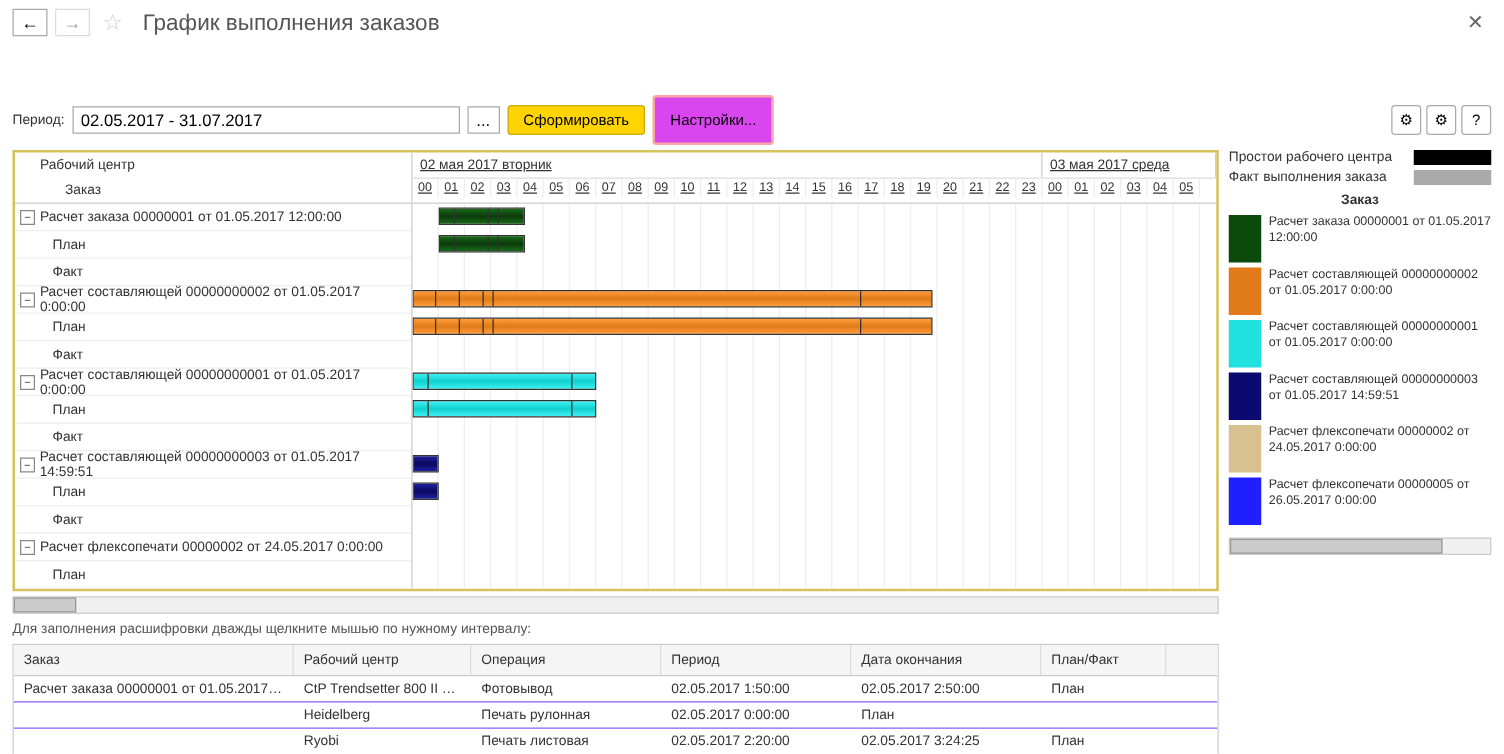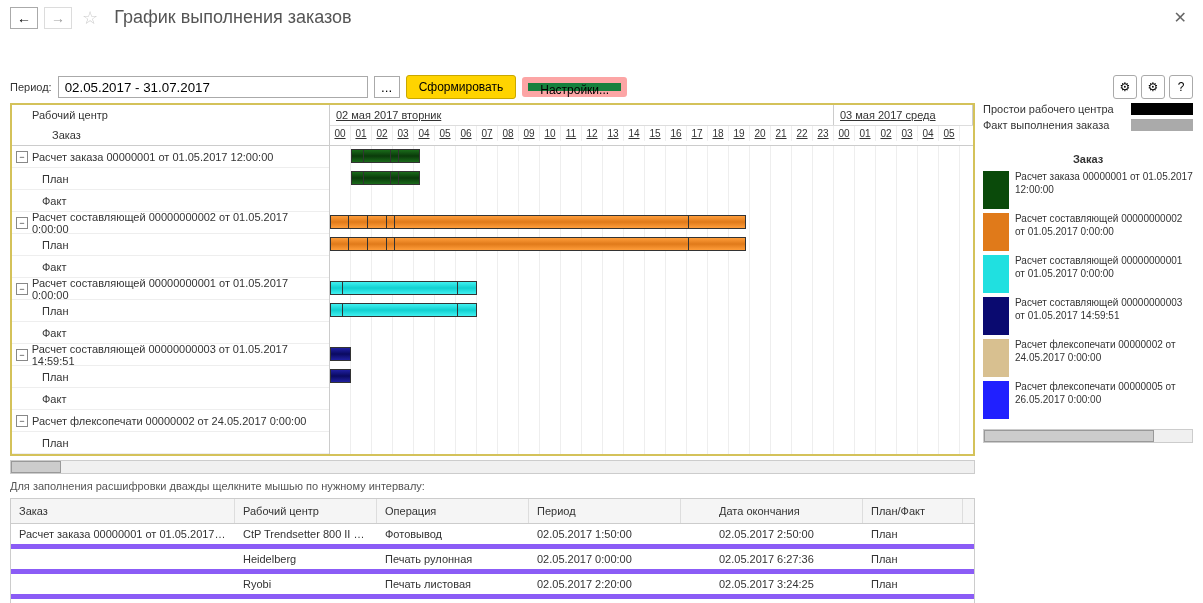--- a/index.html
+++ b/index.html
@@ -7,21 +7,21 @@
 .titlebar { display: flex; align-items: center; padding: 6px 10px; gap: 6px; }
 .nav-btn { width: 28px; height: 22px; border: 1px solid #aaa; background: #fff; cursor: pointer; display: flex; align-items: center; justify-content: center; font-size: 14px; }
 .star { font-size: 18px; color: #ccc; cursor: pointer; margin: 0 4px; }
 .title { font-size: 18px; color: #555; margin-left: 6px; }
 .close-x { margin-left: auto; font-size: 16px; color: #666; cursor: pointer; padding: 2px 6px; }
 .toolbar { display: flex; align-items: center; padding: 4px 10px; gap: 6px; margin-top: 36px; }
 .label { color: #333; }
 .period-input { width: 310px; height: 22px; border: 1px solid #aaa; padding: 2px 6px; }
 .dots-btn { width: 26px; height: 22px; border: 1px solid #aaa; background: #fff; cursor: pointer; }
 .btn-primary { height: 24px; padding: 0 12px; background: #ffd400; border: 1px solid #c9a800; border-radius: 3px; cursor: pointer; font-size: 12px; }
-.btn { height: 20px; padding: 0 12px; background: #15803d; border: 6px solid #fca5a5; border-radius: 3px; cursor: pointer; font-size: 12px; }
+.btn { height: 40px; padding: 0 12px; background: #d946ef; border: 2px solid #fca5a5; border-radius: 3px; cursor: pointer; font-size: 12px; }
 .toolbar-right { margin-left: auto; display: flex; gap: 4px; }
 .icon-btn { width: 24px; height: 24px; border: 1px solid #aaa; background: #fff; border-radius: 3px; cursor: pointer; display: flex; align-items: center; justify-content: center; font-size: 12px; }
 .main { display: flex; padding: 0 10px; gap: 8px; }
 .left-pane { flex: 1; }
 .gantt-container { border: 2px solid #d4c25a; background: #fff; }
 .gantt-header { display: flex; border-bottom: 1px solid #ccc; }
 .tree-header { width: 318px; display: flex; flex-direction: column; border-right: 1px solid #ccc; font-size: 11px; }
 .tree-header div { padding: 4px 20px; }
 .timeline-header { flex: 1; display: flex; flex-direction: column; overflow: hidden; text-decoration: underline; }
 .date-row { display: flex; border-bottom: 1px solid #ddd; }
@@ -46,25 +46,25 @@
 .bar-cyan { background: linear-gradient(#40f0f0,#10d0d0,#40f0f0); }
 .bar-navy { background: linear-gradient(#2020a0,#0a0a60,#2020a0); }
 .seg { position: absolute; top: 0; bottom: 0; border-right: 1px solid #333; }
 .scrollbar-h { height: 14px; border: 1px solid #ccc; background: #f0f0f0; margin-top: 4px; position: relative; }
 .scroll-thumb { position: absolute; height: 100%; background: #ccc; border: 1px solid #999; }
 .hint { font-size: 11px; color: #555; margin: 6px 0; }
 .detail-table { border: 1px solid #ccc; width: 100%; }
 .detail-header { display: flex; background: #f5f5f5; border-bottom: 1px solid #ccc; }
 .detail-header div { padding: 6px 8px; border-right: 1px solid #ddd; font-size: 11px; }
 .detail-body { max-height: 90px; overflow: auto; }
-.detail-row { display: flex; border-bottom: 5px solid #8b5cf6; }
+.detail-row { display: flex; border-bottom: 1px solid #8b5cf6; }
 .detail-row div { padding: 4px 8px; font-size: 11px; white-space: nowrap; overflow: hidden; text-overflow: ellipsis; }
-.c1 { width: 224px; } .c2 { width: 142px; } .c3 { width: 152px; } .c4 { width: 152px; } .c5 { width: 152px; margin-left: 30px; } .c6 { width: 100px; }
+.c1 { width: 224px; } .c2 { width: 142px; } .c3 { width: 152px; } .c4 { width: 152px; } .c5 { width: 152px; } .c6 { width: 100px; }
 .right-pane { width: 210px; font-size: 11px; }
-.legend-top { margin-bottom: 22px; }
+.legend-top { margin-bottom: 6px; }
 .legend-line { display: flex; align-items: center; justify-content: space-between; margin-bottom: 4px; }
 .legend-swatch { width: 62px; height: 12px; }
 .sw-black { background: #000; } .sw-gray { background: #aaa; }
 .legend-title { text-align: center; font-weight: bold; margin: 6px 0; }
 .legend-item { display: flex; gap: 6px; margin-bottom: 4px; }
 .legend-sq { width: 26px; height: 38px; flex-shrink: 0; }
 .sq-dgreen { background: #0a4a0a; } .sq-orange { background: #e07a1a; } .sq-cyan { background: #20e0e0; } .sq-navy { background: #0a0a70; } .sq-tan { background: #d8c090; } .sq-lblue { background: #6090d0; } .sq-blue { background: #2020ff; }
 .legend-text { font-size: 10px; line-height: 1.25; }
 .scrollbar-r { height: 14px; border: 1px solid #ccc; background: #f0f0f0; position: relative; margin-top: 10px; }
 </style>
@@ -303,21 +303,20 @@
             <div class="c3">Фотовывод</div>
             <div class="c4">02.05.2017 1:50:00</div>
             <div class="c5">02.05.2017 2:50:00</div>
             <div class="c6">План</div>
           </div>
           <div class="detail-row">
             <div class="c1"></div>
             <div class="c2">Heidelberg</div>
             <div class="c3">Печать рулонная</div>
             <div class="c4">02.05.2017 0:00:00</div>
-            <div class="c5">02.05.2017 6:27:36</div>
             <div class="c6">План</div>
           </div>
           <div class="detail-row">
             <div class="c1"></div>
             <div class="c2">Ryobi</div>
             <div class="c3">Печать листовая</div>
             <div class="c4">02.05.2017 2:20:00</div>
             <div class="c5">02.05.2017 3:24:25</div>
             <div class="c6">План</div>
           </div>

